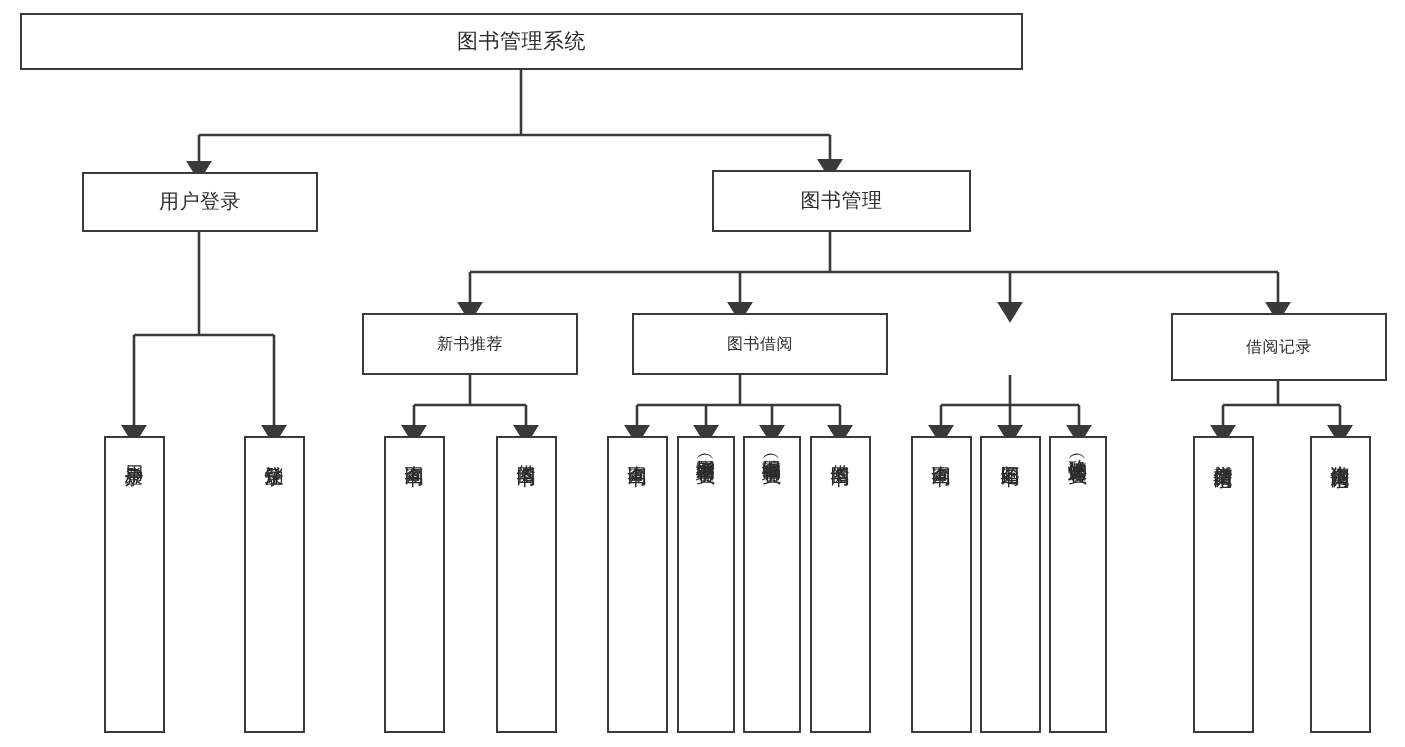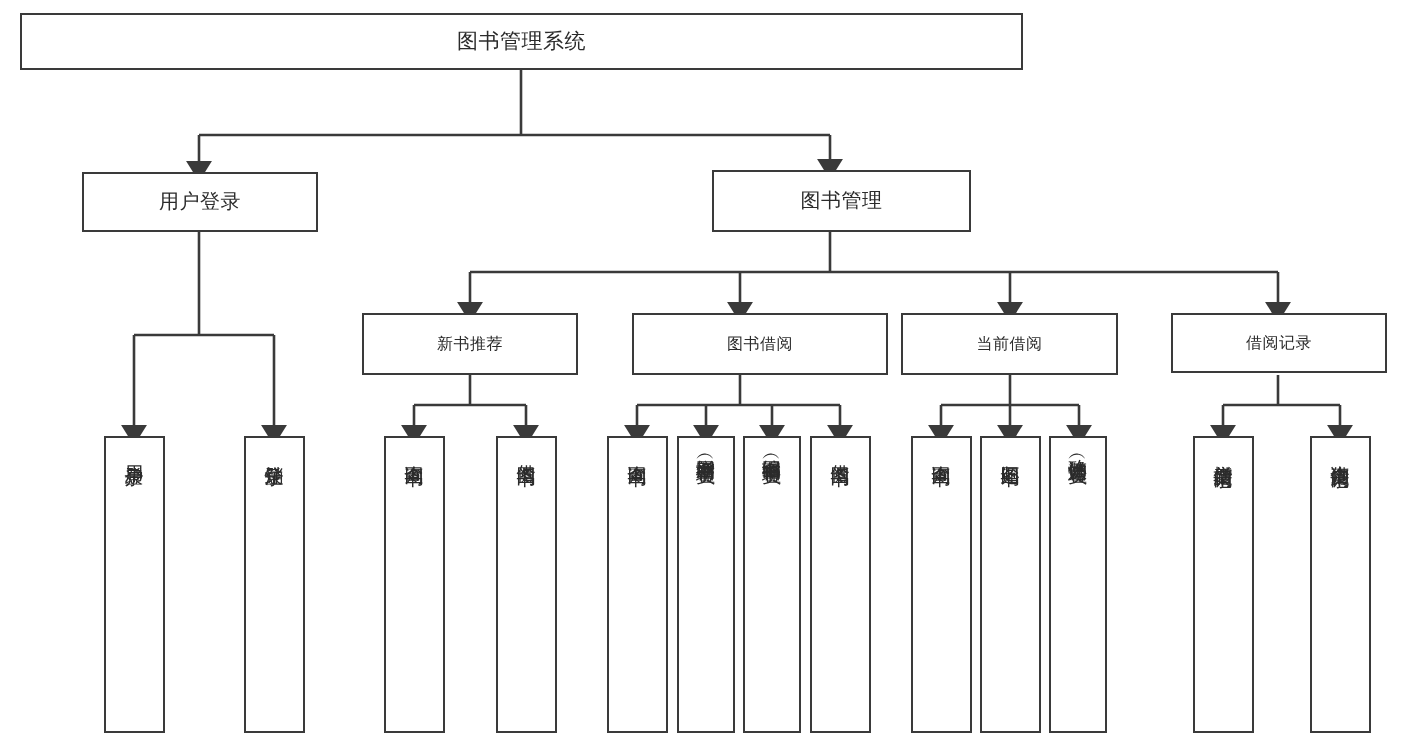--- a/index.html
+++ b/index.html
@@ -137,25 +137,22 @@
   </div>
 
   <div class="node lvl3" style="left:362px; top:313px; width:216px; height:62px;">
     <span class="label">新书推荐</span>
   </div>
 
   <div class="node lvl3" style="left:632px; top:313px; width:256px; height:62px;">
     <span class="label">图书借阅</span>
   </div>
 
-  <div class="node lvl3" style="left:901px; top:313px; width:217px; height:62px;">
-    <span class="label">当前借阅</span>
-  </div>
-
-  <div class="node lvl3" style="left:1171px; top:313px; width:216px; height:60px;">
+
+  <div class="node lvl3" style="left:1171px; top:313px; width:216px; height:68px;">
     <span class="label">借阅记录</span>
   </div>
 
   <div class="node leaf" style="left:104px; top:436px; width:61px; height:297px;">
     <span class="label">用户登录</span>
   </div>
 
   <div class="node leaf" style="left:244px; top:436px; width:61px; height:297px;">
     <span class="label">注销登录</span>
   </div>

